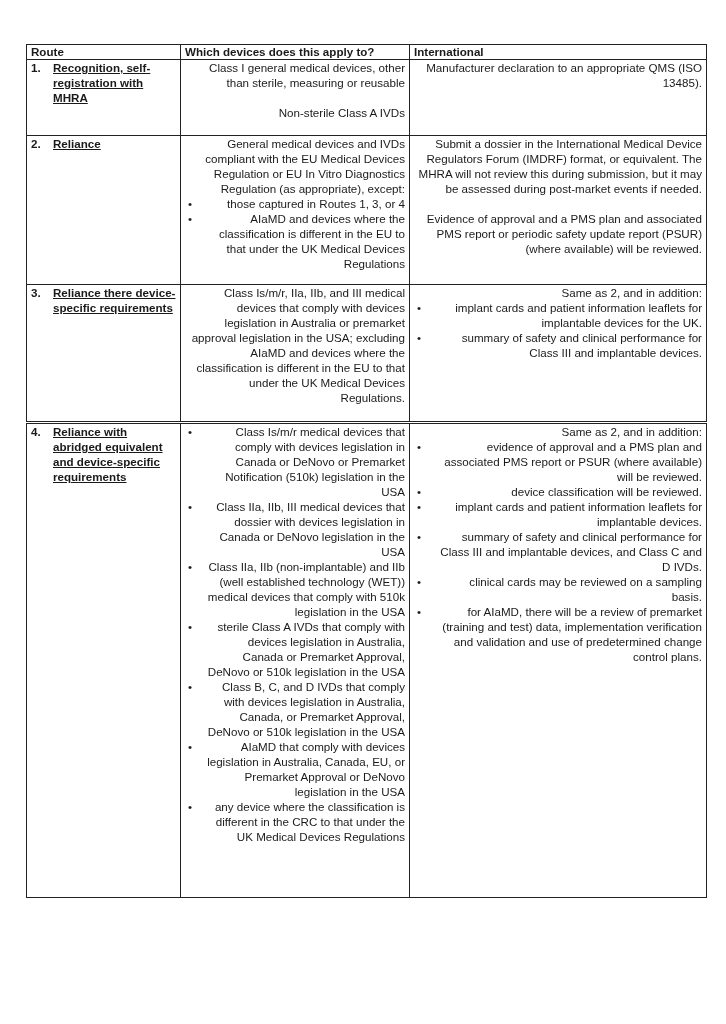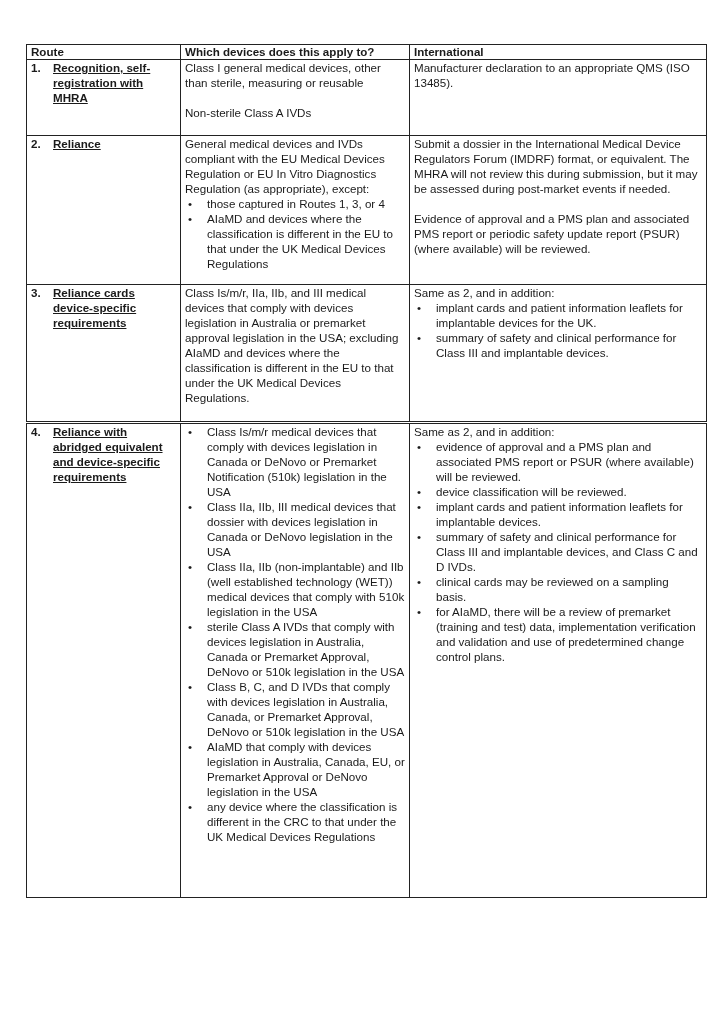--- a/index.html
+++ b/index.html
@@ -9,22 +9,22 @@
          border-collapse: collapse; table-layout: fixed; font-size: 11.6px; line-height: 15px; }
   .tbl td, .tbl th { border: 1px solid #222; vertical-align: top; padding: 0 4px 1px 4px; text-align: left; }
   .tbl th { font-weight: bold; padding-top: 0; padding-bottom: 0; line-height: 14px; }
   col.c1 { width: 154px; } col.c2 { width: 229px; } col.c3 { width: 297px; }
   .route { display: flex; font-weight: bold; }
   .route .num { width: 22px; flex: none; }
   .route .name { flex: 1; text-decoration: underline; }
   ul { margin: 0; padding: 0; list-style: none; }
   li { display: flex; }
   li .dot { width: 22px; flex: none; padding-left: 3px; box-sizing: border-box; }
-  li .txt { flex: 1; }
-  p { margin: 0; }
+  li .txt { flex: 1; text-align: right; }
+  p { margin: 0; text-align: right; }
   .gap { height: 15px; }
   b { font-weight: normal; }
   tr.r1 td { height: 74px; }
   tr.r2 td { height: 147px; }
   tr.r3 td { height: 118px; padding-bottom: 16px; }
   tr.r4 td { height: 472px; }
   tr.r3 { border-bottom: 3px double #222; }
 </style>
 </head>
 <body>
@@ -85,21 +85,21 @@
         <p><span>Submit a dossier in the International Medical Device Regulators Forum (</span><b>IMDRF</b><span>) format, or equivalent. The MHRA will not review this during submission, but it may be assessed during post-market events if needed.</span></p>
         <div class="gap"></div>
         <p><span>Evidence of approval and a PMS plan and associated PMS report or periodic safety update report (</span><b>PSUR</b><span>) (where available) will be reviewed.</span></p>
       </td>
     </tr>
 
     <tr class="r3">
       <td>
         <div class="route">
           <span class="num">3.</span>
-          <span class="name">Reliance cards device-specific requirements</span>
+          <span class="name">Reliance there device-specific requirements</span>
         </div>
       </td>
       <td>
         <p>Class Is/m/r, IIa, IIb, and III medical devices that comply with devices legislation in Australia or premarket approval legislation in the USA; excluding AIaMD and devices where the classification is different in the EU to that under the UK Medical Devices Regulations.</p>
       </td>
       <td>
         <p>Same as 2, and in addition:</p>
         <ul>
           <li>
               <span class="dot">•</span>

